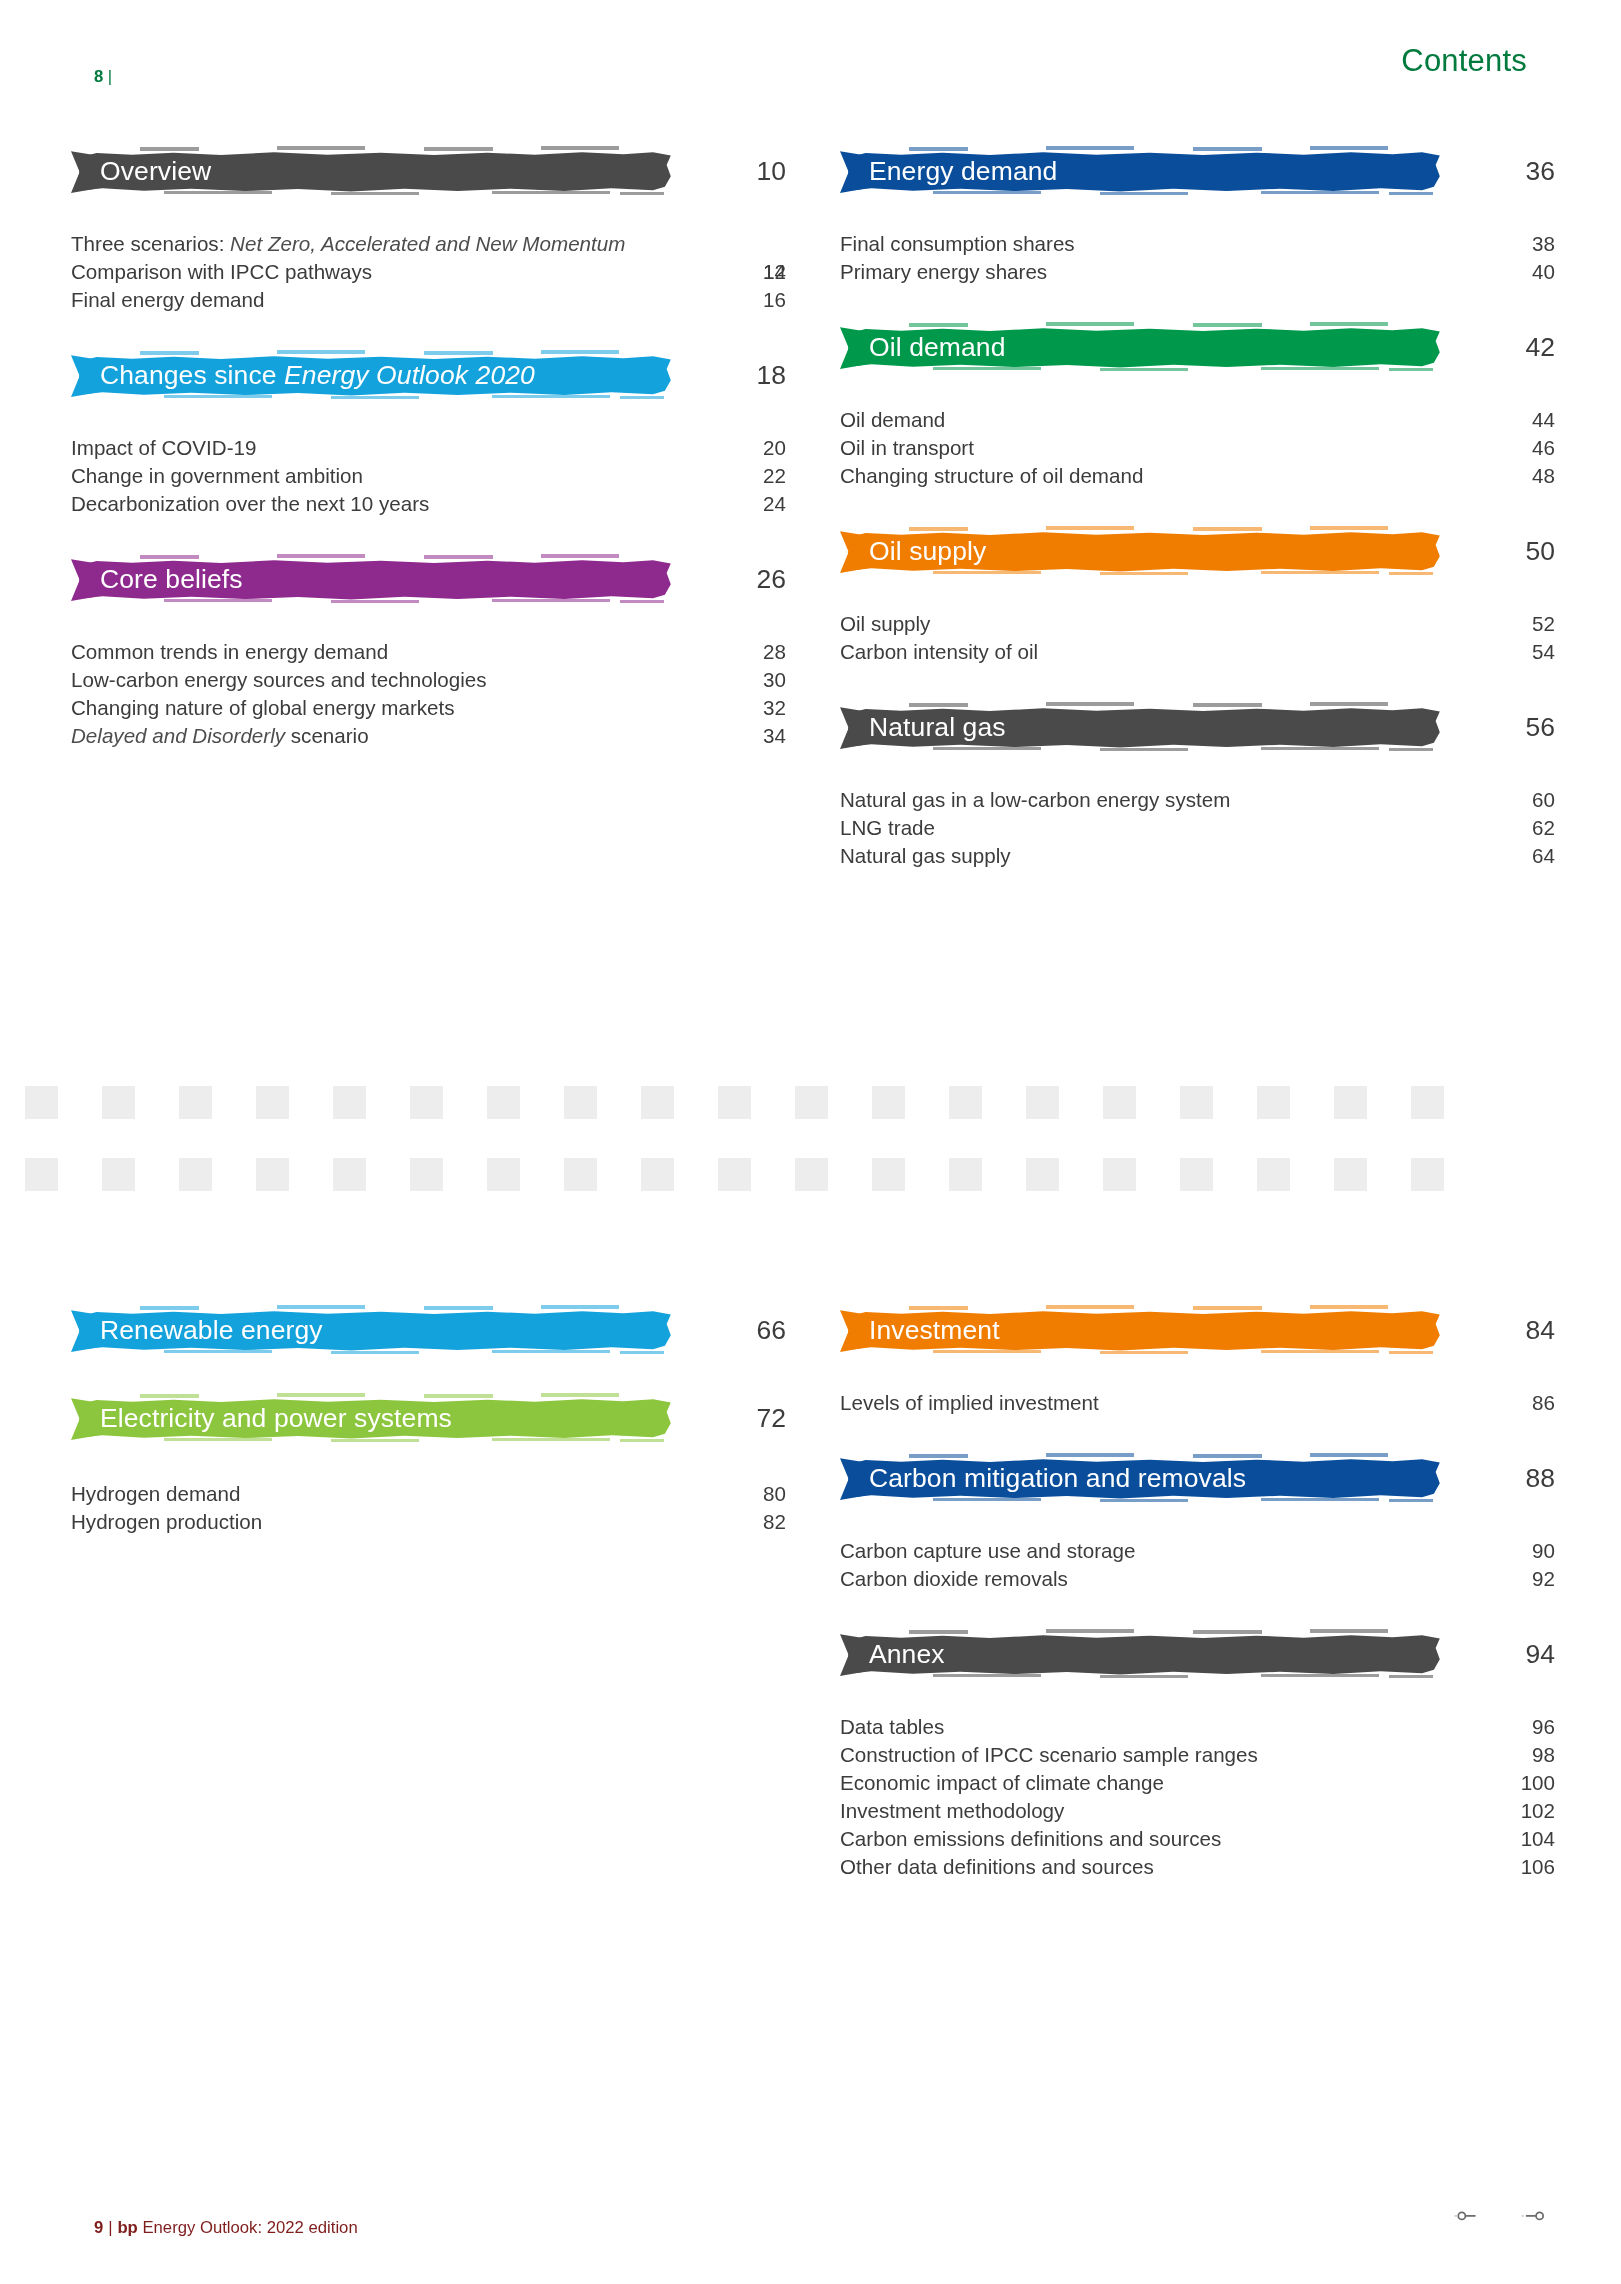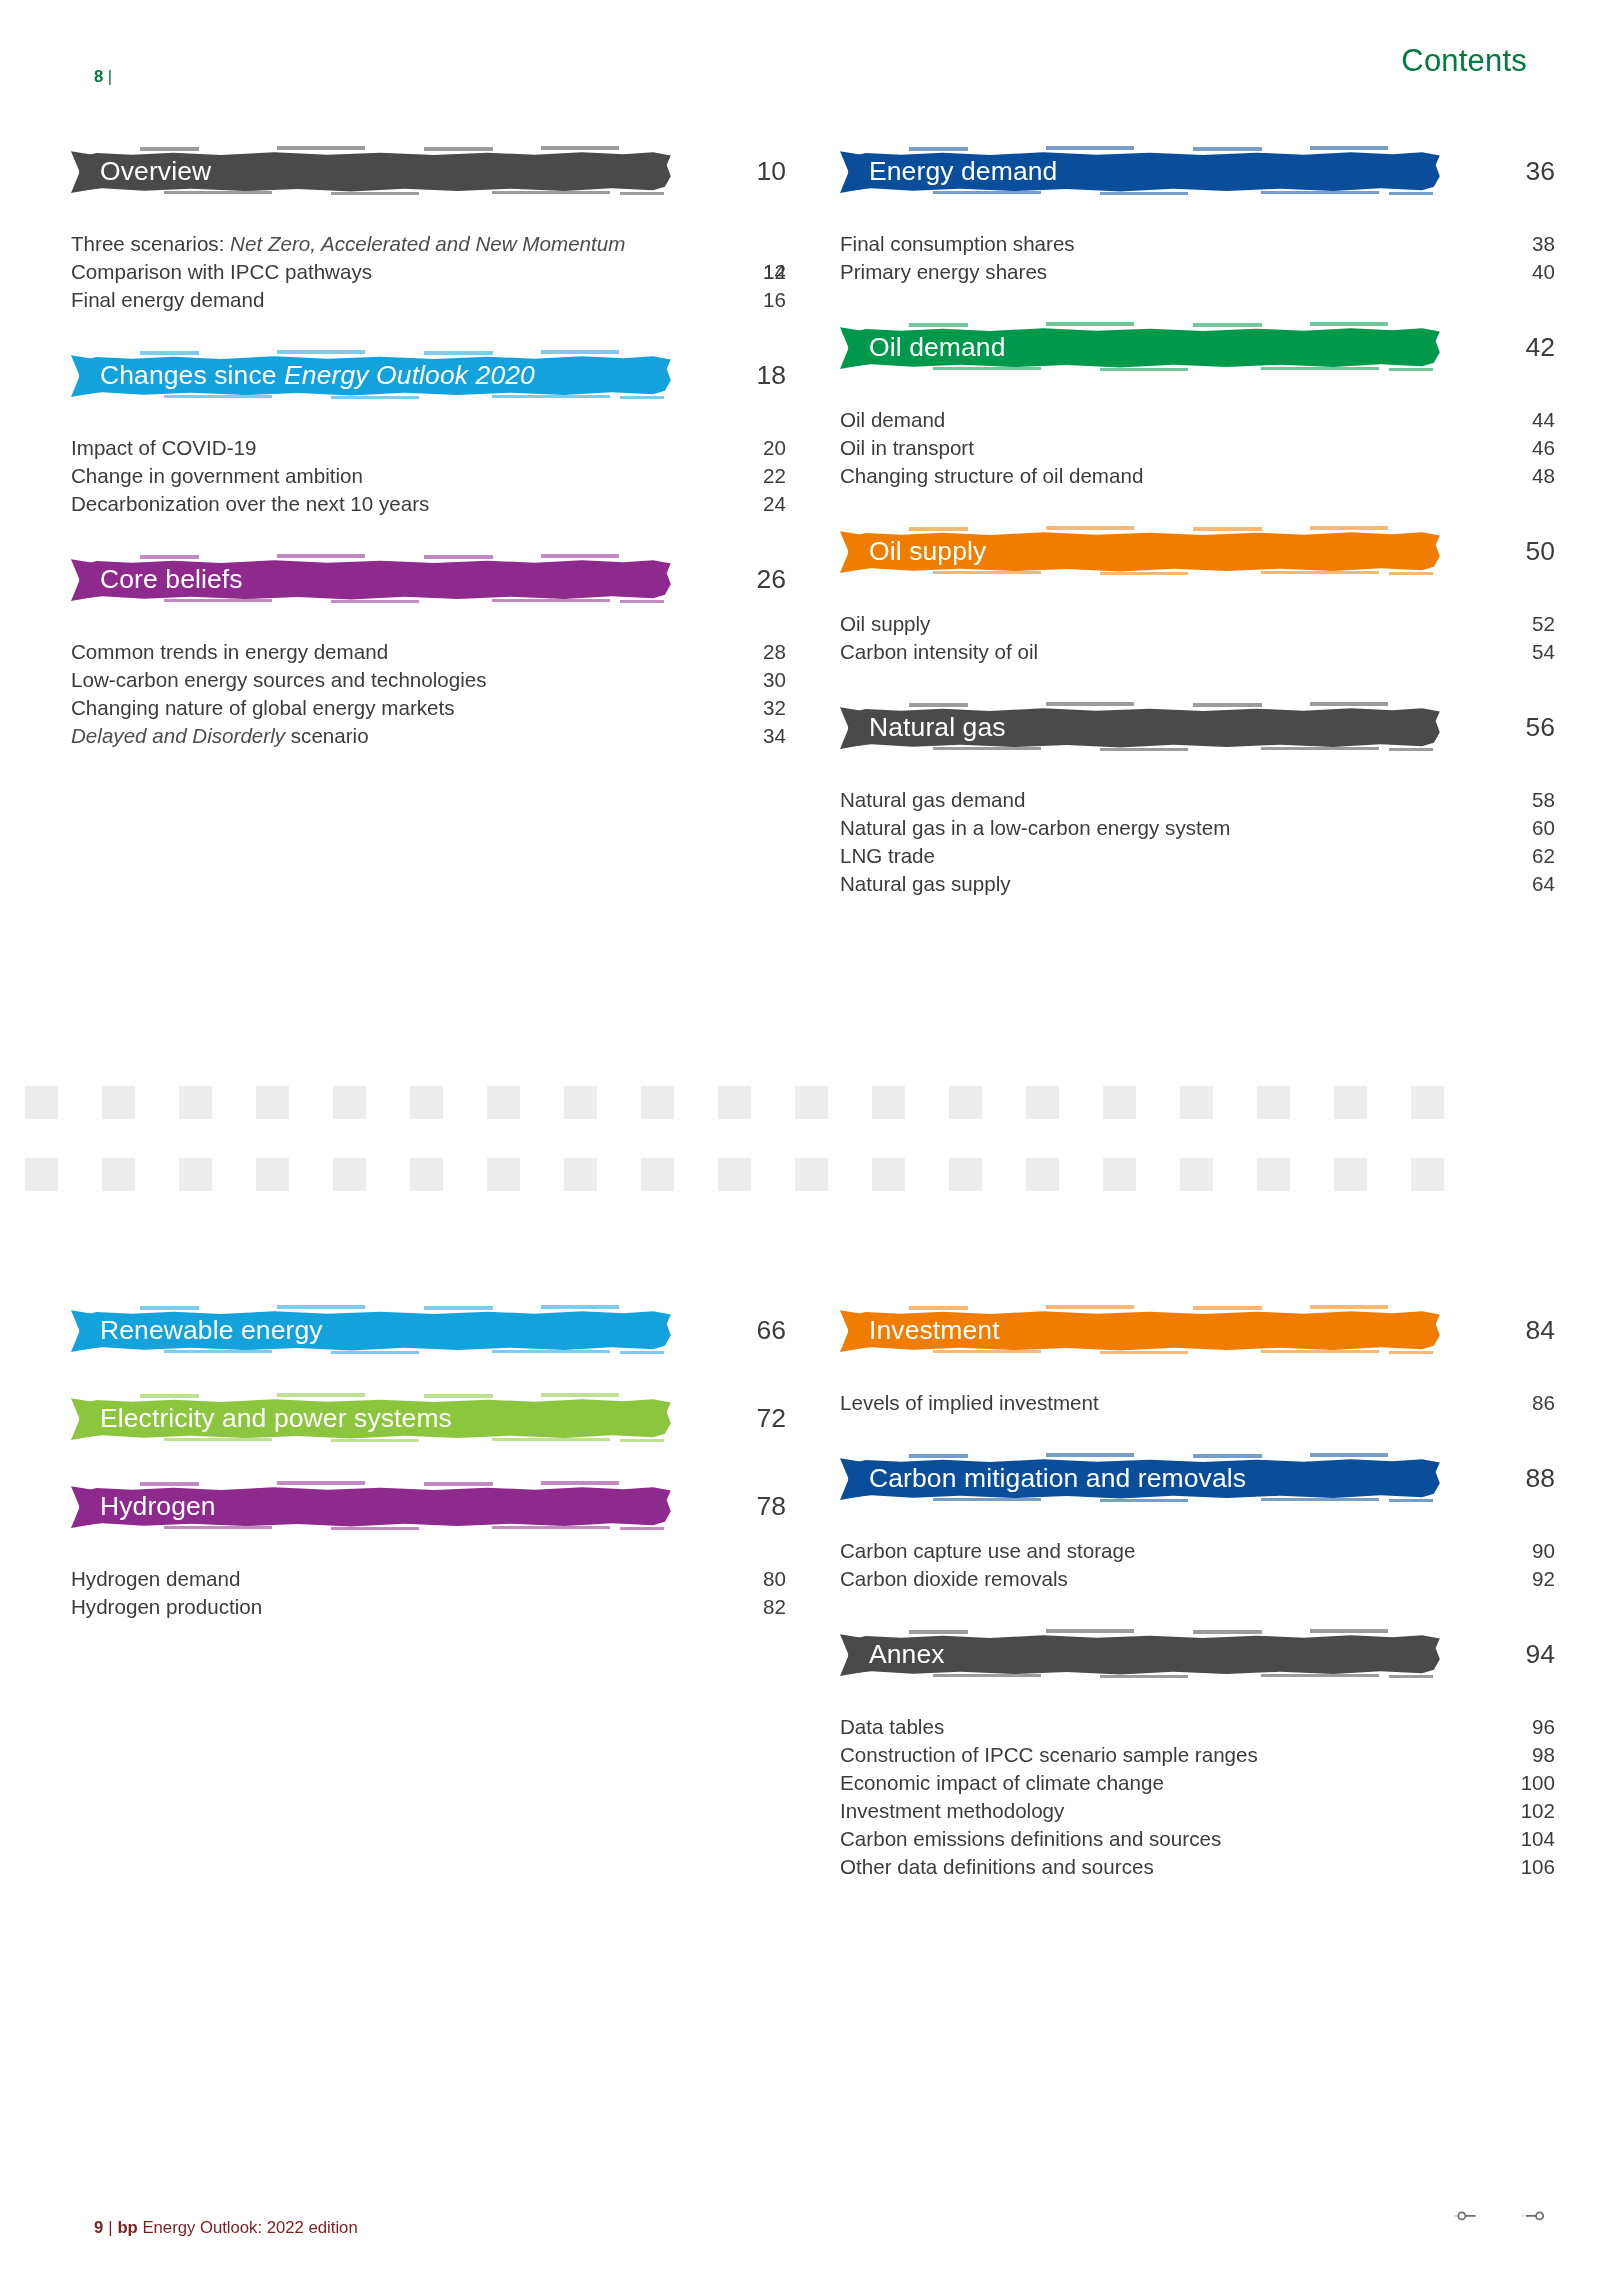--- a/index.html
+++ b/index.html
@@ -377,21 +377,20 @@
             <div class="fleck" style="left: 470px; top: -3.9px; width: 78px; height: 3.9px; background: rgb(74, 74, 74);"></div>
             <div class="fleck" style="left: 93px; top: 41px; width: 108px; height: 3.9px; background: rgb(74, 74, 74);"></div>
             <div class="fleck" style="left: 260px; top: 42px; width: 88px; height: 3.9px; background: rgb(74, 74, 74);"></div>
             <div class="fleck" style="left: 421px; top: 41px; width: 118px; height: 3.9px; background: rgb(74, 74, 74);"></div>
             <div class="fleck" style="left: 549px; top: 42px; width: 44px; height: 3.9px; background: rgb(74, 74, 74);"></div>
             <div class="brush-label">Natural gas</div>
           </div>
           <div class="banner-page">56</div>
         </div>
         <div class="entries">
-          <div class="entry"><span class="entry-label">Natural gas demand</span><span class="entry-page">58</span></div>
           <div class="entry"><span class="entry-label">Natural gas in a low-carbon energy system</span><span class="entry-page">60</span></div>
           <div class="entry"><span class="entry-label">LNG trade</span><span class="entry-page">62</span></div>
           <div class="entry"><span class="entry-label">Natural gas supply</span><span class="entry-page">64</span></div>
         </div>
       </div>
     </div>
   </div>
 
 <div class="perforation">
   <div class="perf-row r1" id="perf-row-1">
@@ -470,36 +469,20 @@
             <div class="fleck" style="left: 93px; top: 41px; width: 108px; height: 3.9px; background: rgb(140, 198, 62);"></div>
             <div class="fleck" style="left: 260px; top: 42px; width: 88px; height: 3.9px; background: rgb(140, 198, 62);"></div>
             <div class="fleck" style="left: 421px; top: 41px; width: 118px; height: 3.9px; background: rgb(140, 198, 62);"></div>
             <div class="fleck" style="left: 549px; top: 42px; width: 44px; height: 3.9px; background: rgb(140, 198, 62);"></div>
             <div class="brush-label">Electricity and power systems</div>
           </div>
           <div class="banner-page">72</div>
         </div>
       </div>
       <div class="section">
-        <div class="banner-row">
-          <div class="brush">
-            <div class="tail" style="background: rgb(142, 42, 142);"></div>
-            <div class="body" style="background: rgb(142, 42, 142);"></div>
-            <div class="fleck" style="left: 69px; top: -2.9px; width: 59px; height: 3.9px; background: rgb(142, 42, 142);"></div>
-            <div class="fleck" style="left: 206px; top: -3.9px; width: 88px; height: 3.9px; background: rgb(142, 42, 142);"></div>
-            <div class="fleck" style="left: 353px; top: -2.9px; width: 69px; height: 3.9px; background: rgb(142, 42, 142);"></div>
-            <div class="fleck" style="left: 470px; top: -3.9px; width: 78px; height: 3.9px; background: rgb(142, 42, 142);"></div>
-            <div class="fleck" style="left: 93px; top: 41px; width: 108px; height: 3.9px; background: rgb(142, 42, 142);"></div>
-            <div class="fleck" style="left: 260px; top: 42px; width: 88px; height: 3.9px; background: rgb(142, 42, 142);"></div>
-            <div class="fleck" style="left: 421px; top: 41px; width: 118px; height: 3.9px; background: rgb(142, 42, 142);"></div>
-            <div class="fleck" style="left: 549px; top: 42px; width: 44px; height: 3.9px; background: rgb(142, 42, 142);"></div>
-            <div class="brush-label">Hydrogen</div>
-          </div>
-          <div class="banner-page">78</div>
-        </div>
         <div class="entries">
           <div class="entry"><span class="entry-label">Hydrogen demand</span><span class="entry-page">80</span></div>
           <div class="entry"><span class="entry-label">Hydrogen production</span><span class="entry-page">82</span></div>
         </div>
       </div>
     </div>
     <div class="col col-right">
       <div class="section">
         <div class="banner-row">
           <div class="brush">

